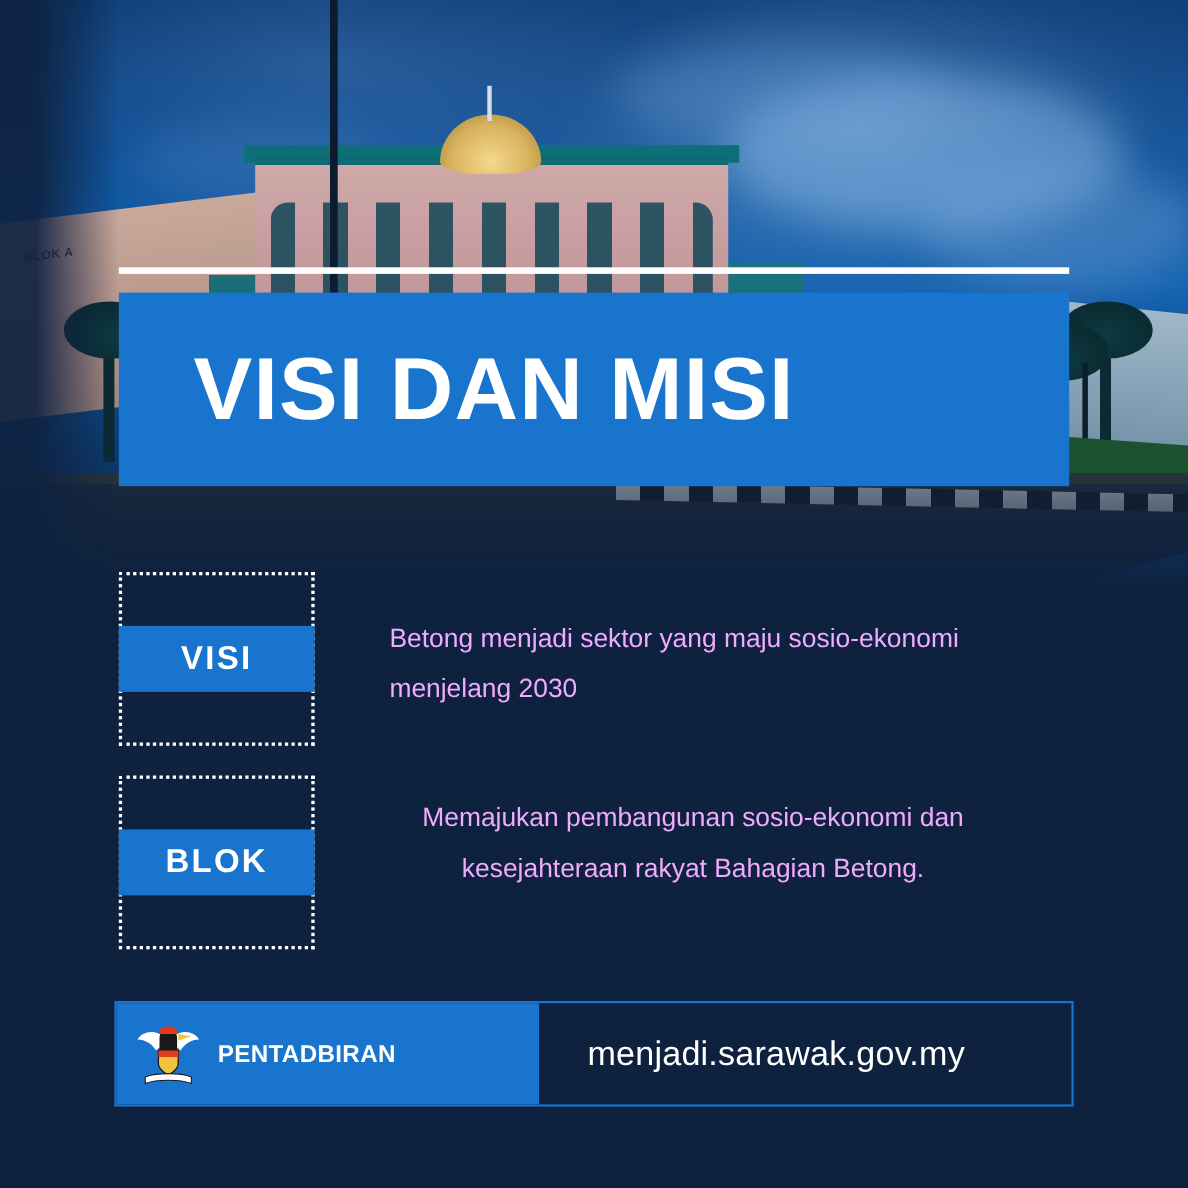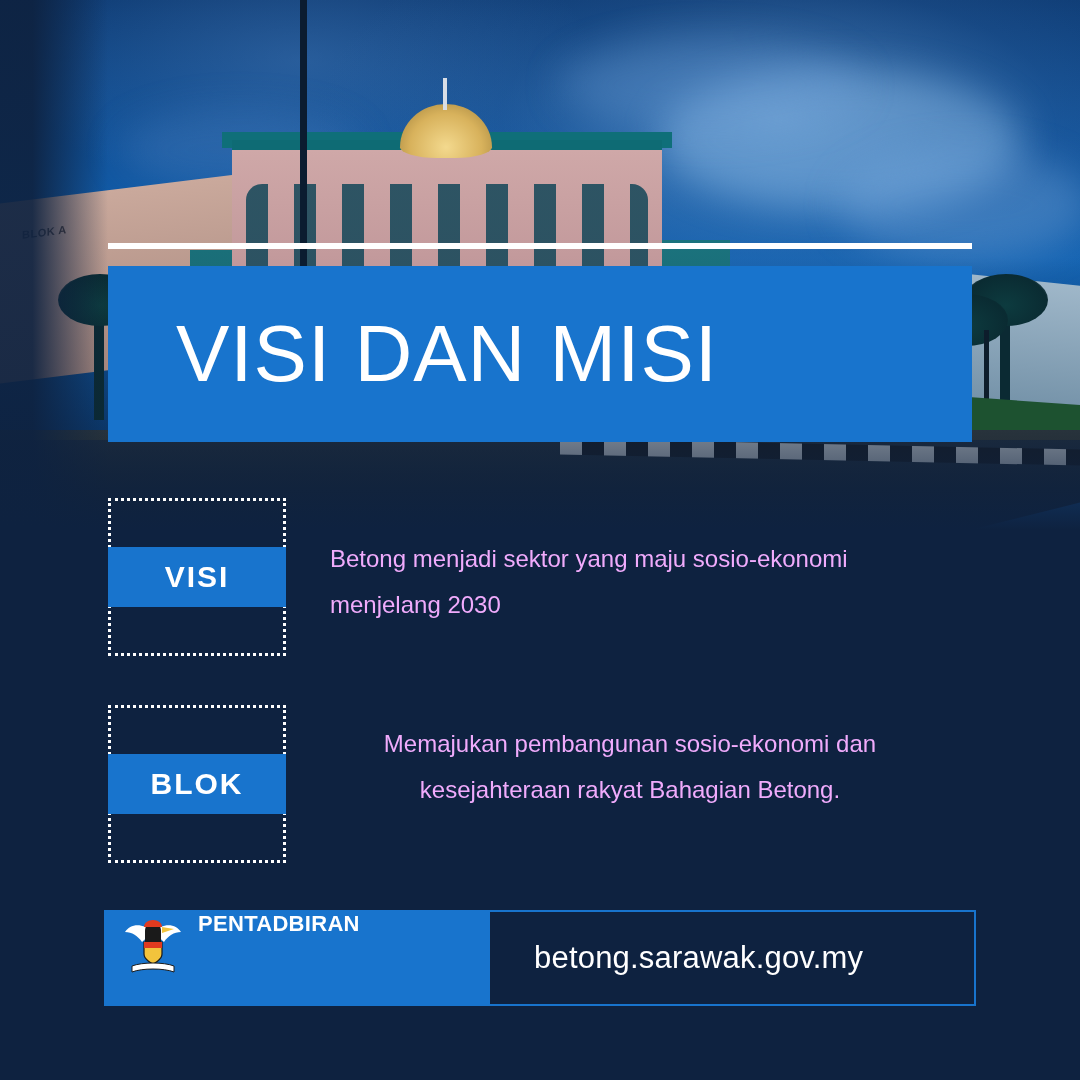--- a/index.html
+++ b/index.html
@@ -219,33 +219,33 @@
     position: absolute;
     left: 108px; top: 266px;
     width: 864px; height: 176px;
     background: #1874cd;
     display: flex;
     align-items: center;
   }
   .title-text {
     color: #ffffff;
     font-size: 80px;
-    font-weight: normal;
+    font-weight: bold;
     letter-spacing: 1px;
     margin-left: 68px;
     line-height: 1;
   }
 
   
   .row {
     position: absolute;
     display: flex;
     align-items: flex-start;
   }
-  .row-visi { left: 108px; top: 498px; }
+  .row-visi { left: 108px; top: 520px; gap: 24px; }
   .row-misi { left: 108px; top: 705px; }
 
   .tag-frame {
     width: 172px;
     height: 152px;
     border: 3px dotted #ffffff;
     position: relative;
     flex: none;
   }
   .tag-fill {
@@ -283,20 +283,21 @@
     left: 104px; top: 910px;
     width: 868px; height: 92px;
     border: 2px solid #1874cd;
     display: flex;
     align-items: stretch;
   }
   .footer-brand {
     width: 384px;
     background: #1874cd;
     display: flex;
+    align-items: center;
     padding-left: 16px;
     box-sizing: border-box;
   }
   .crest {
     width: 62px;
     height: 66px;
     flex: none;
     position: relative;
   }
   .brand-text {
@@ -393,16 +394,16 @@
           <path d="M22 30 L40 30 L40 42 C40 48, 31 52, 31 52 C31 52, 22 48, 22 42 Z" fill="#f2c33c" stroke="#1a1a1a" stroke-width="1.2"></path>
           <path d="M22 30 L40 30 L40 36 L22 36 Z" fill="#e03a1f"></path>
 
           <path d="M10 54 C20 50, 42 50, 52 54 L52 60 C42 56, 20 56, 10 60 Z" fill="#ffffff" stroke="#1a1a1a" stroke-width="1"></path>
         </svg>
       </div>
       <div class="brand-text">
         <div>PENTADBIRAN</div>
       </div>
     </div>
-    <div class="footer-url">betong.sarawak.gov.my</div>
+    <div class="footer-url">menjadi.sarawak.gov.my</div>
   </div>
 
 </div>
 
 </body></html>

